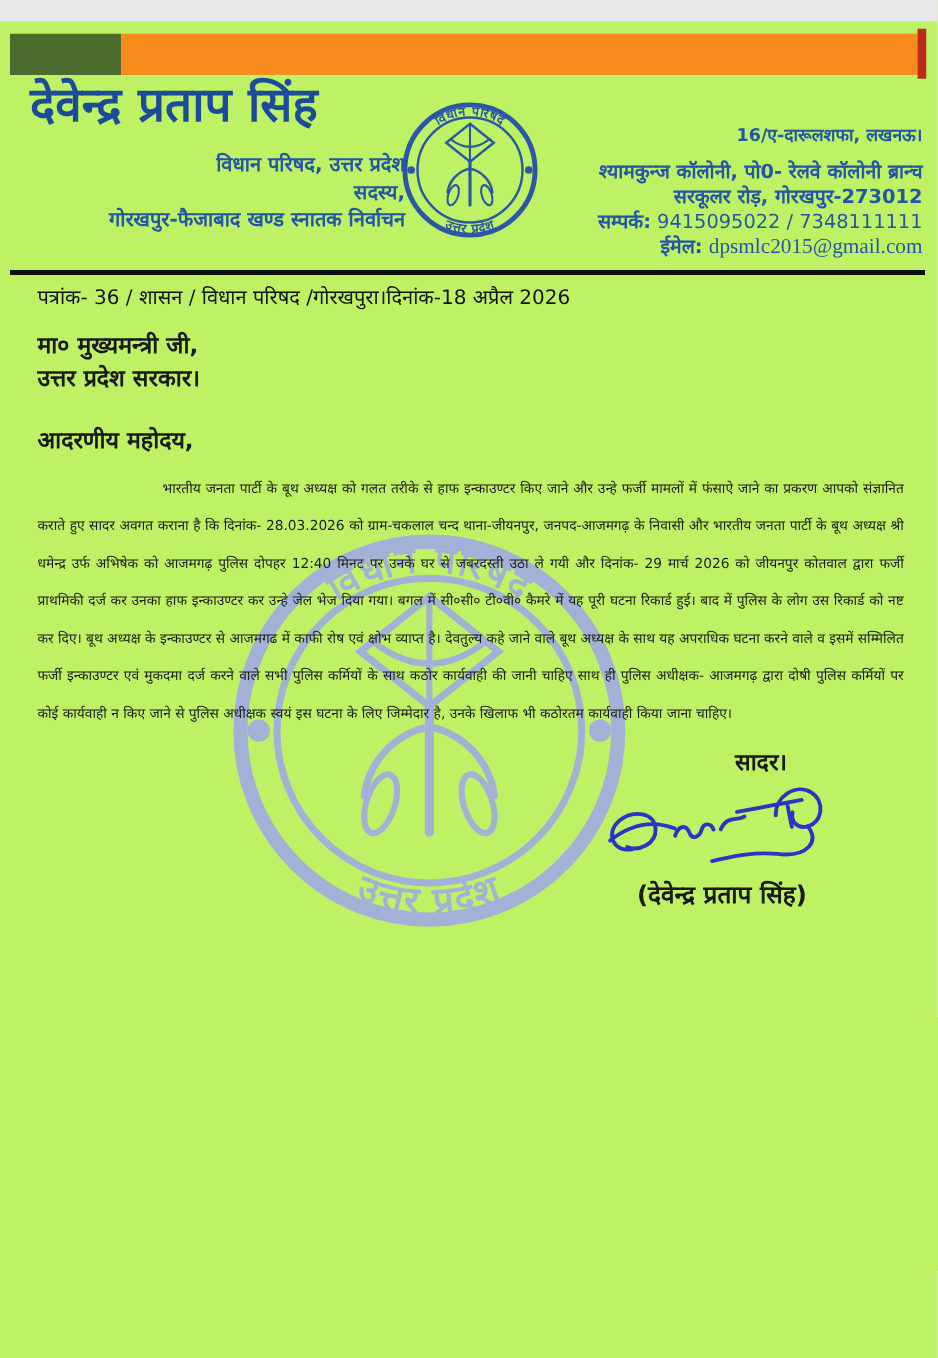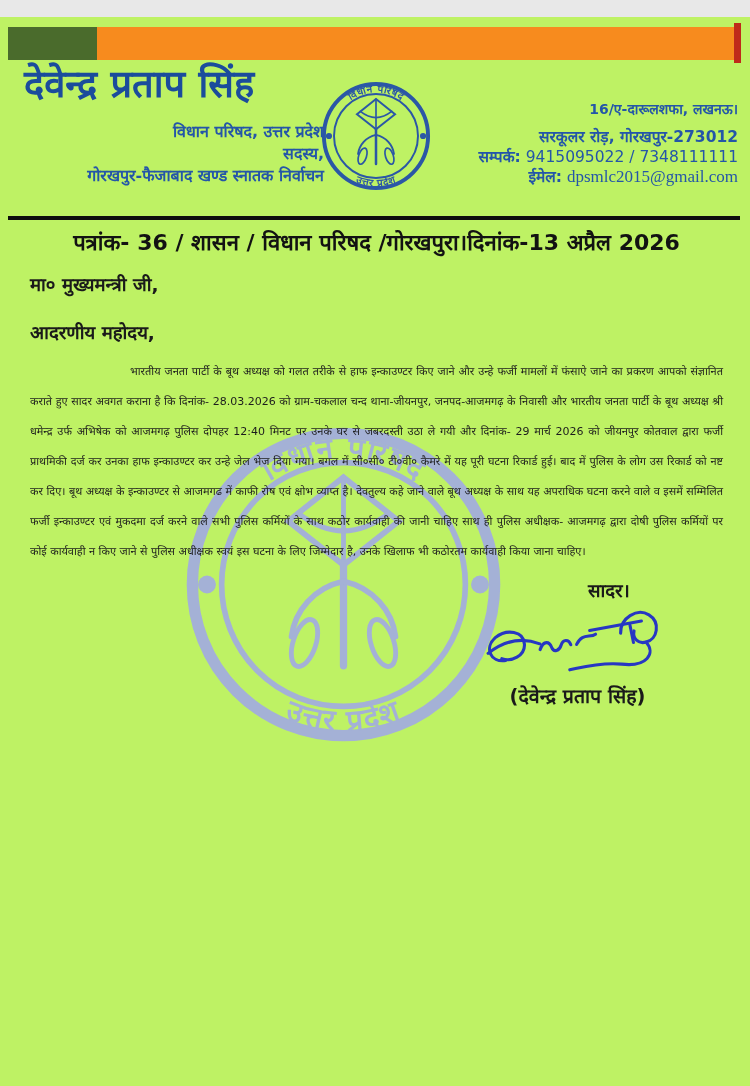--- a/index.html
+++ b/index.html
@@ -31,22 +31,22 @@
   .lh-right .addr2,.lh-right .addr3{font-size:15.5px;font-weight:bold;}
   .lh-right .contact,.lh-right .email{font-size:15.5px;}
   .lh-right .lbl{font-weight:bold;}
   .lh-right .email-val{font-family:Liberation Serif, serif;font-size:17px;}
   .rule{position:absolute;left:8px;top:199px;width:732px;height:4px;background:#0e0e0e;}
   
   .watermark{position:absolute;left:181px;top:405px;width:325px;height:325px;
     color:#a3aedd;opacity:0.95;z-index:0;}
   
   .content{position:absolute;left:30px;top:209px;width:693px;z-index:1;}
-  .ref-row{display:flex;justify-content:center;align-items:baseline;
-    font-weight:bold;font-size:22px;color:#121212;}
+  .ref-row{display:flex;justify-content:flex-start;align-items:baseline;
+    font-weight:normal;font-size:16px;color:#121212;}
   .recipient{margin-top:15px;font-weight:bold;font-size:18.5px;line-height:27px;}
   .salutation{margin-top:21px;font-weight:bold;font-size:18.5px;}
   .body-para{margin:13px 0 0 0;font-size:11px;line-height:30px;
     text-align:justify;text-indent:100px;color:#1c1c1c;}
   .closing{width:235px;margin:10px 28px 0 auto;text-align:center;}
   .regards{font-weight:bold;font-size:18.5px;text-align:left;padding-left:128px;}
   .signature-svg{display:block;width:205px;height:82px;margin:0 auto;color:#2737c3;}
   .signatory{font-weight:bold;font-size:19.5px;margin-top:-2px;}
   .hidden-defs{position:absolute;width:0;height:0;overflow:hidden;}
 </style>
@@ -102,41 +102,43 @@
       <div>गोरखपुर-फैजाबाद खण्ड स्नातक निर्वाचन</div>
     </div>
   </div>
 
   <svg class="lh-logo" viewBox="0 0 200 200">
     <use href="#emblem"></use>
   </svg>
 
   <div class="lh-right">
     <div class="addr1">16/ए-दारूलशफा, लखनऊ।</div>
+    <div class="addr2">श्यामकुन्ज कॉलोनी, पो0- रेलवे कॉलोनी ब्रान्च</div>
     <div class="addr3">सरकूलर रोड़, गोरखपुर-273012</div>
     <div class="contact">
       <span class="lbl">सम्पर्क:</span>
       <span>9415095022 / 7348111111</span>
     </div>
     <div class="email">
       <span class="lbl">ईमेल:</span>
       <span class="email-val">dpsmlc2015@gmail.com</span>
     </div>
   </div>
 
   <div class="rule"></div>
 
   <div class="content">
     <div class="ref-row">
       <span>पत्रांक- 36 / शासन / विधान परिषद /गोरखपुरा।</span>
-      <span>दिनांक-13 अप्रैल 2026</span>
+      <span>दिनांक-18 अप्रैल 2026</span>
     </div>
 
     <div class="recipient">
       <div>मा० मुख्यमन्त्री जी,</div>
+      <div>उत्तर प्रदेश सरकार।</div>
     </div>
 
     <div class="salutation">आदरणीय महोदय,</div>
 
     <p class="body-para">भारतीय जनता पार्टी के बूथ अध्यक्ष को गलत तरीके से हाफ इन्काउण्टर किए जाने और उन्हे फर्जी मामलों में फंसाऐ जाने का प्रकरण आपको संज्ञानित कराते हुए सादर अवगत कराना है कि दिनांक- 28.03.2026 को ग्राम-चकलाल चन्द थाना-जीयनपुर, जनपद-आजमगढ़ के निवासी और भारतीय जनता पार्टी के बूथ अध्यक्ष श्री धमेन्द्र उर्फ अभिषेक को आजमगढ़ पुलिस दोपहर 12:40 मिनट पर उनके घर से जबरदस्ती उठा ले गयी और दिनांक- 29 मार्च 2026 को जीयनपुर कोतवाल द्वारा फर्जी प्राथमिकी दर्ज कर उनका हाफ इन्काउण्टर कर उन्हे जेल भेज दिया गया। बगल में सी०सी० टी०वी० कैमरे में यह पूरी घटना रिकार्ड हुई। बाद में पुलिस के लोग उस रिकार्ड को नष्ट कर दिए। बूथ अध्यक्ष के इन्काउण्टर से आजमगढ में काफी रोष एवं क्षोभ व्याप्त है। देवतुल्य कहे जाने वाले बूथ अध्यक्ष के साथ यह अपराधिक घटना करने वाले व इसमें सम्मिलित फर्जी इन्काउण्टर एवं मुकदमा दर्ज करने वाले सभी पुलिस कर्मियों के साथ कठोर कार्यवाही की जानी चाहिए साथ ही पुलिस अधीक्षक- आजमगढ़ द्वारा दोषी पुलिस कर्मियों पर कोई कार्यवाही न किए जाने से पुलिस अधीक्षक स्वयं इस घटना के लिए जिम्मेदार है, उनके खिलाफ भी कठोरतम कार्यवाही किया जाना चाहिए।</p>
 
     <div class="closing">
       <div class="regards">सादर।</div>
       <svg class="signature-svg" viewBox="0 0 210 85">
         <g fill="none" stroke="currentColor" stroke-width="3.2" stroke-linecap="round" transform="rotate(-2 105 42)">

